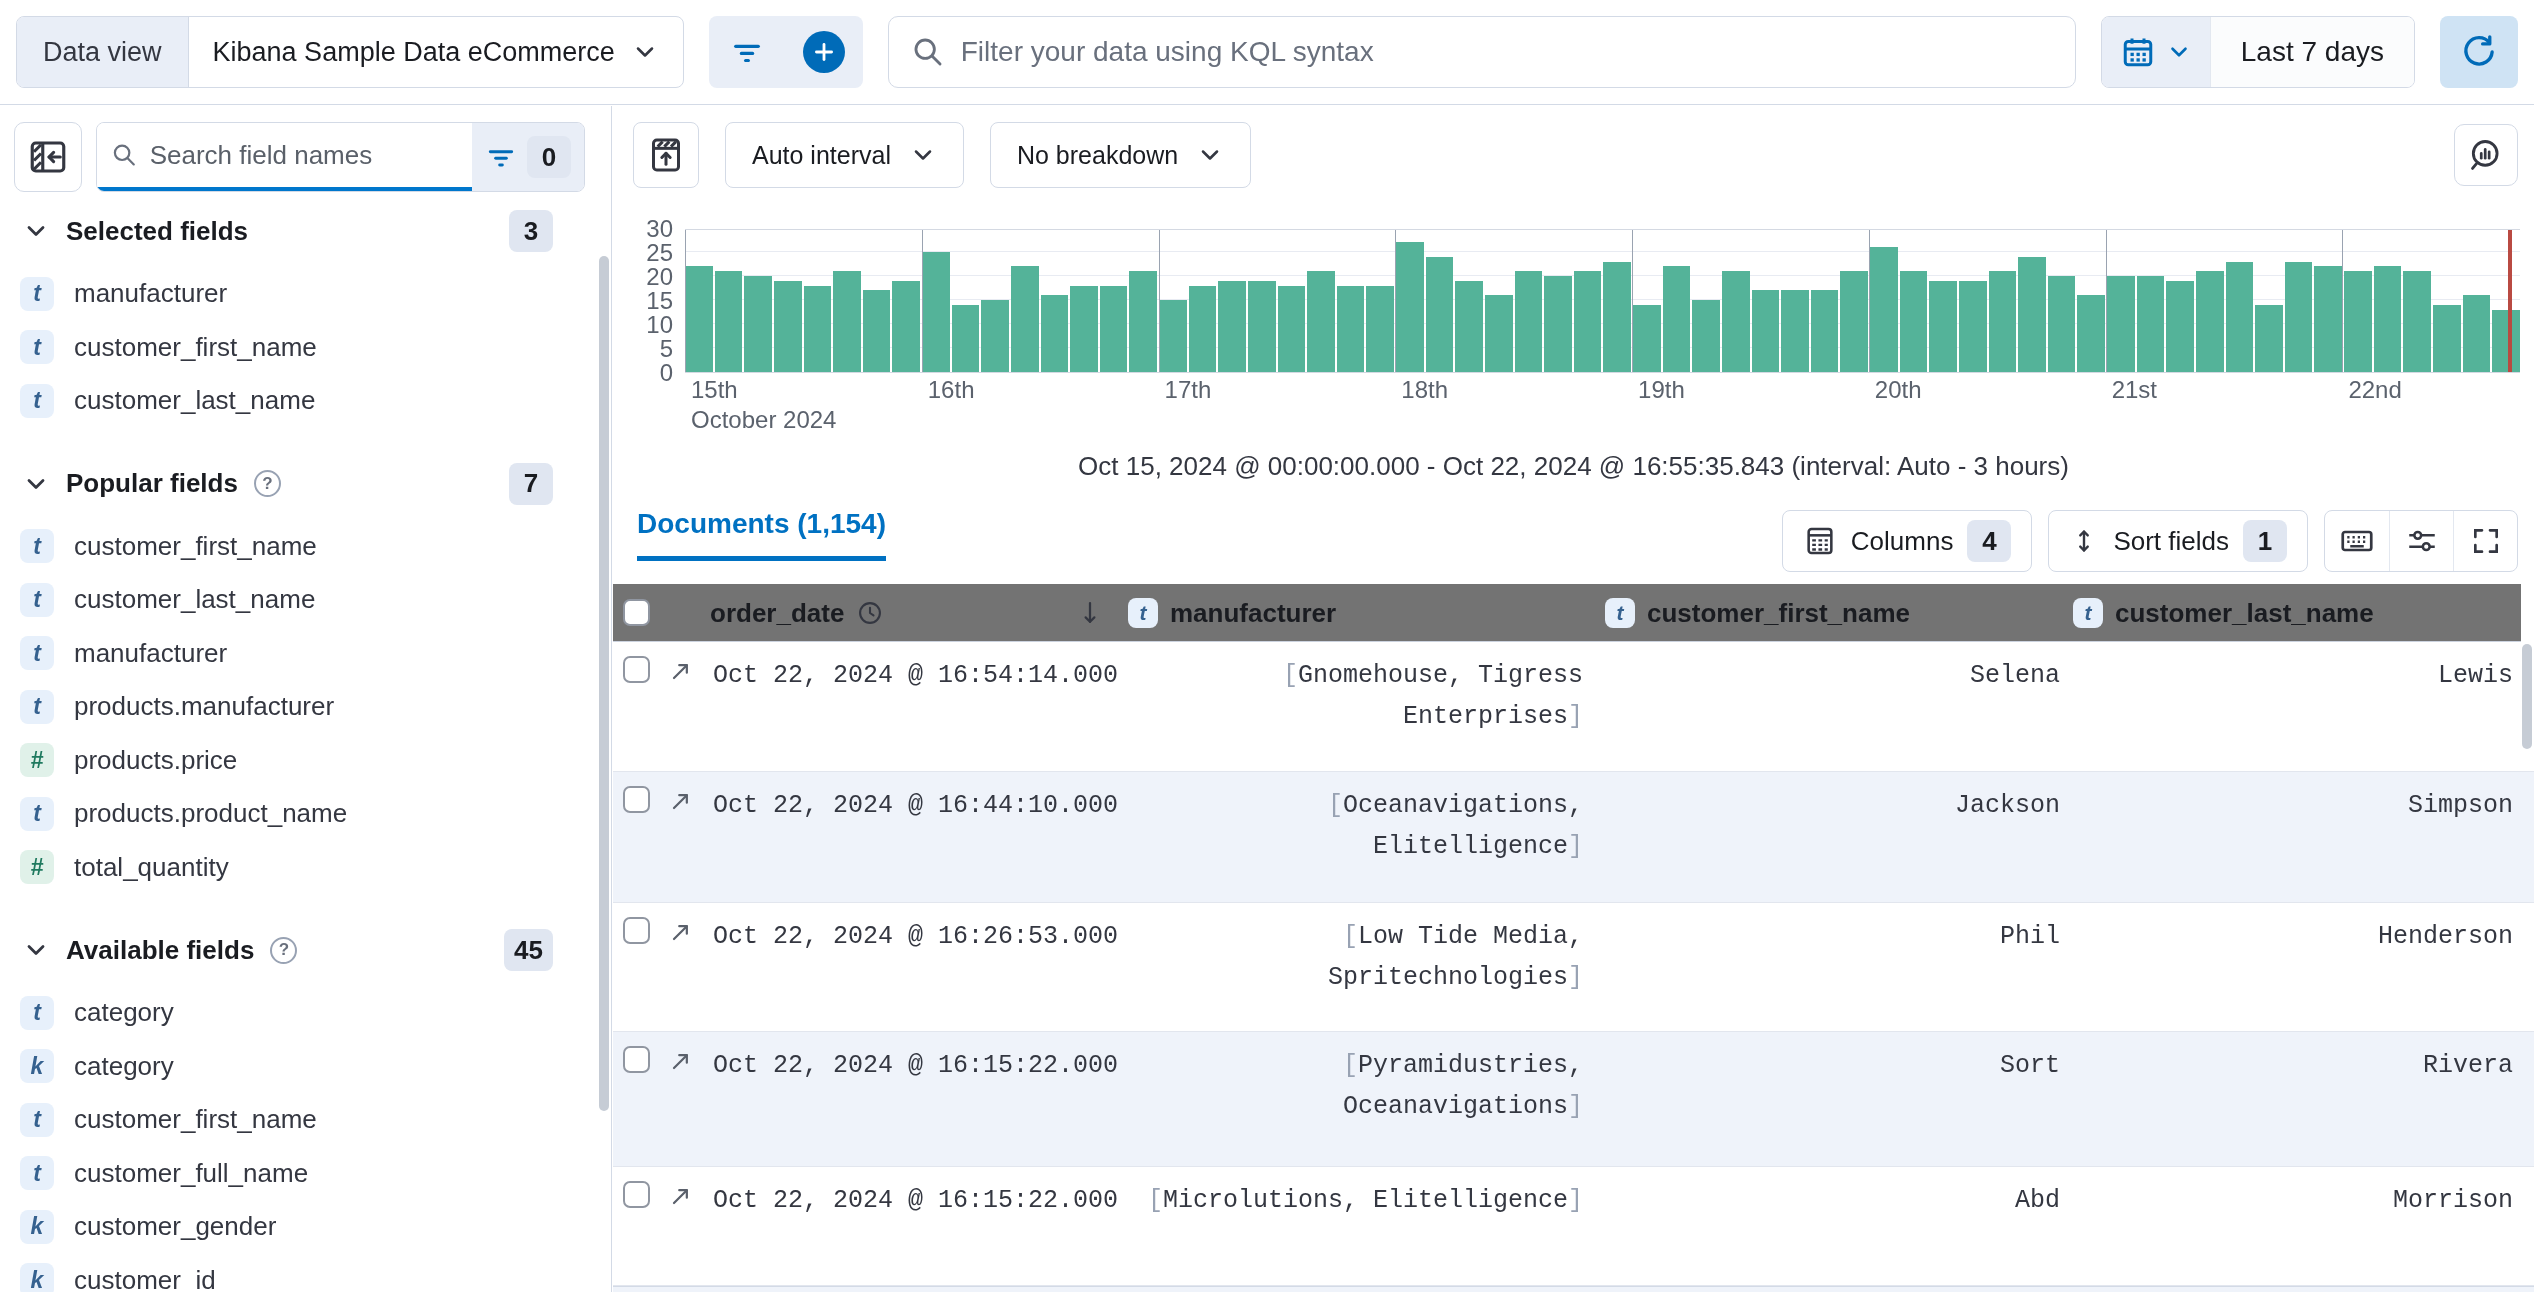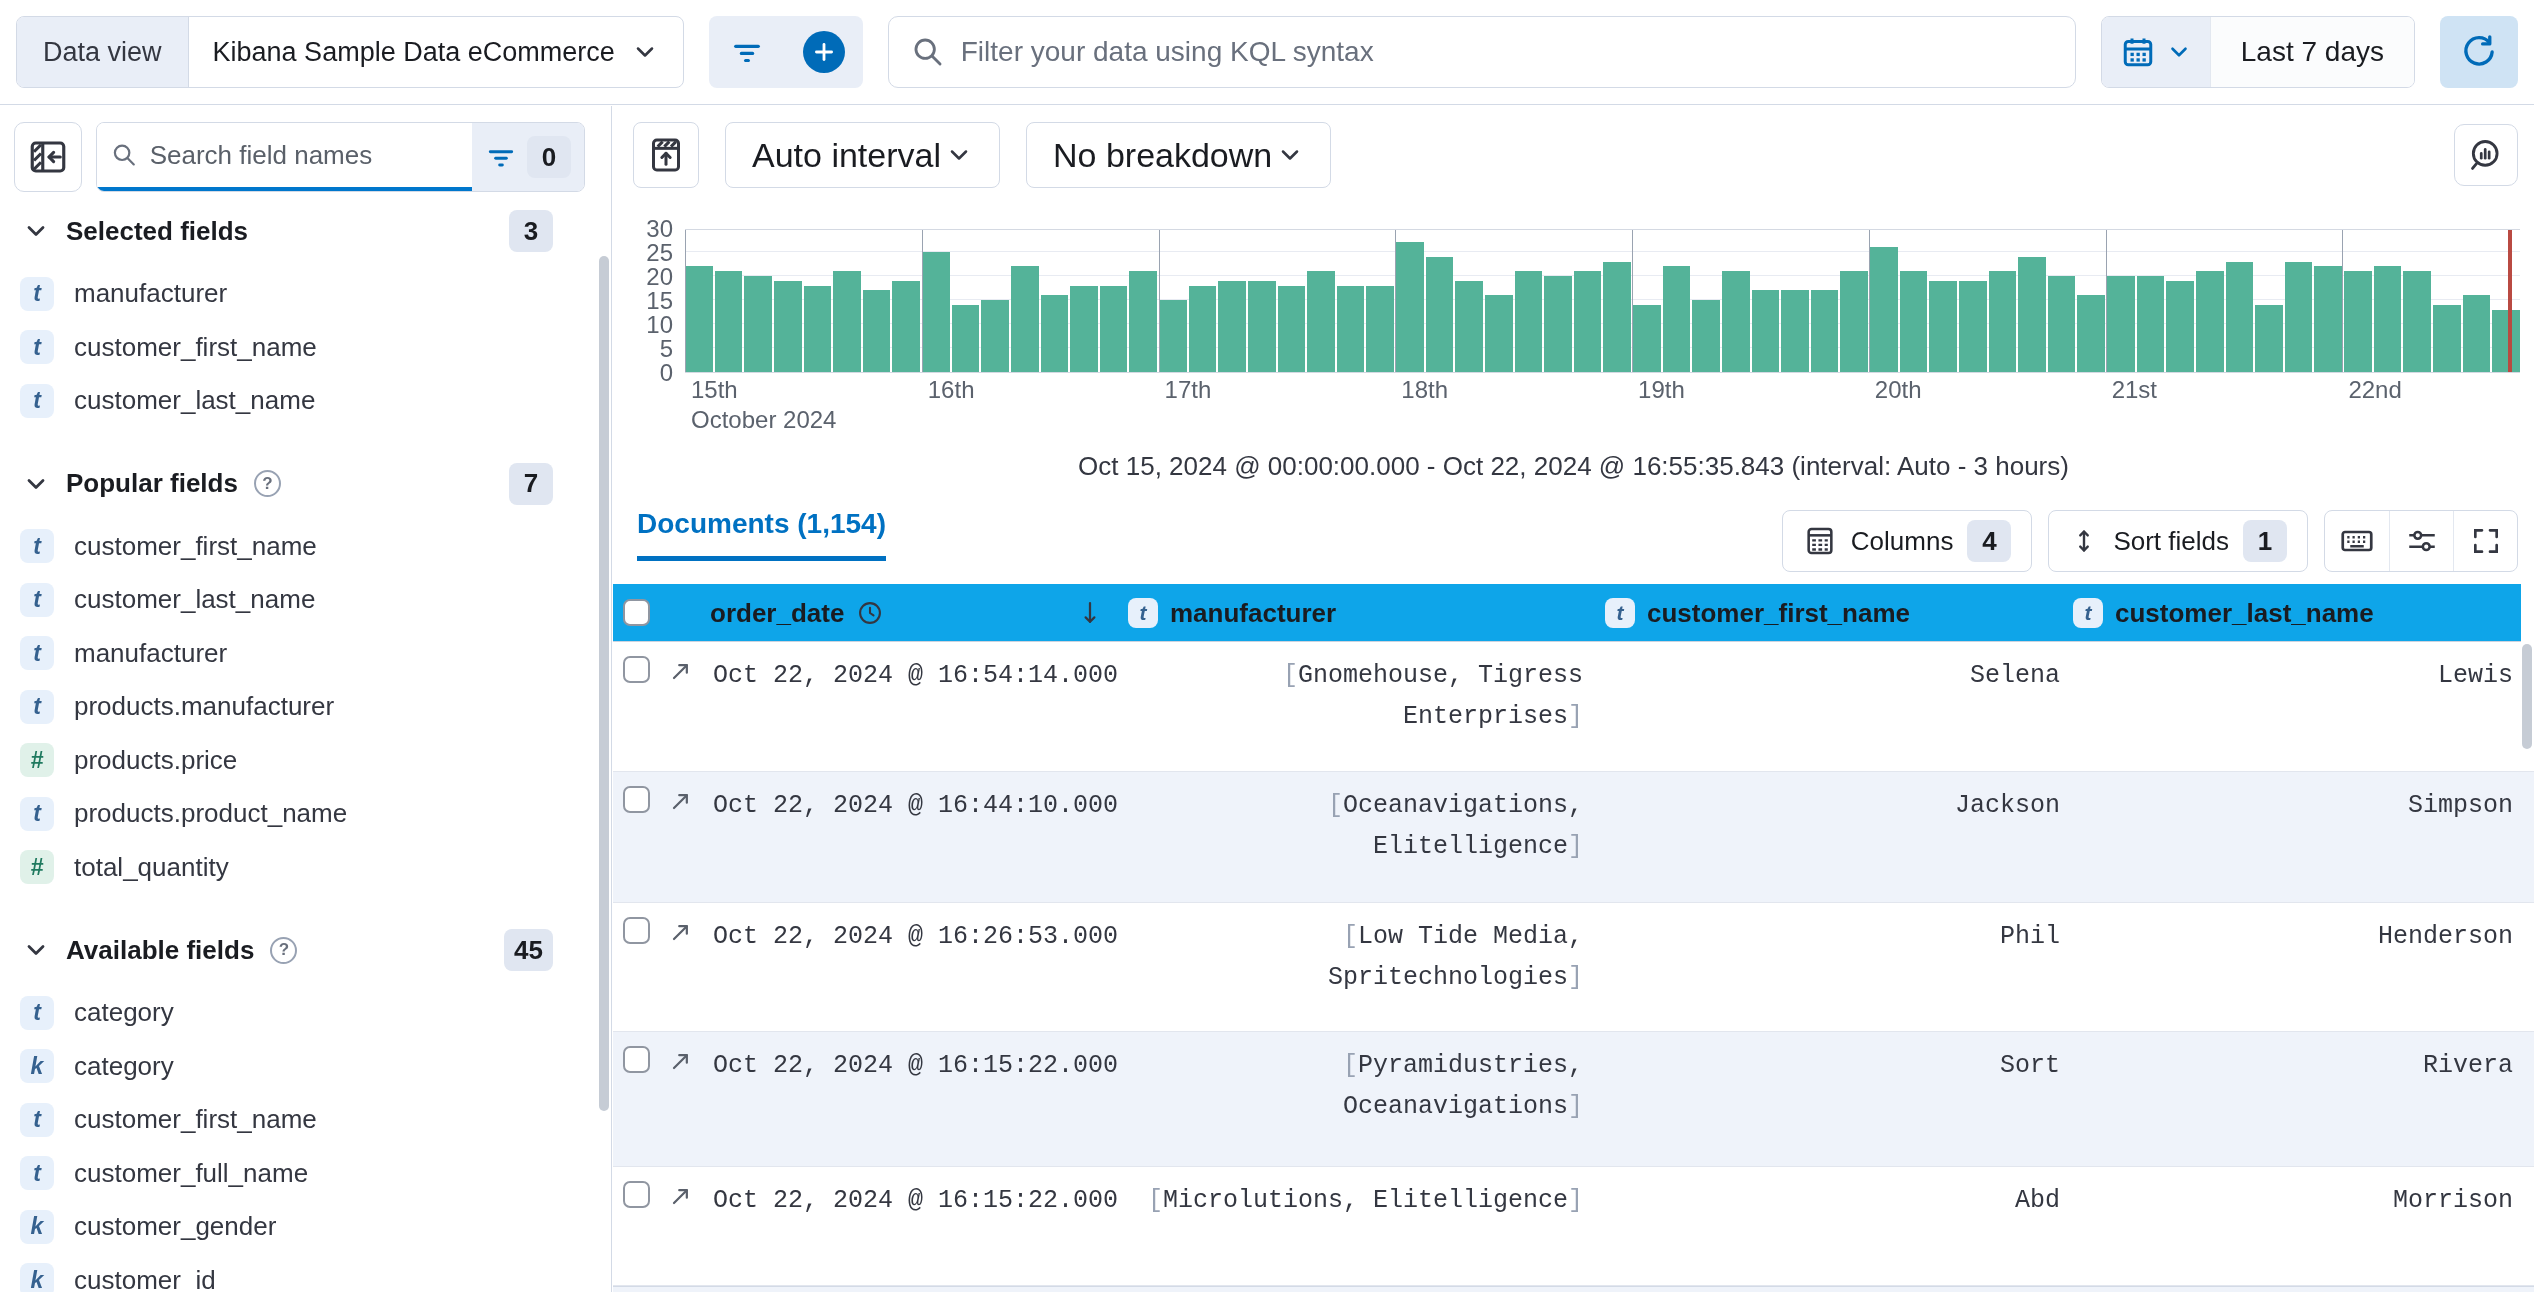--- a/index.html
+++ b/index.html
@@ -130,21 +130,21 @@
   }
 
   
   .content { position: absolute; left: 613px; top: 106px; right: 0; bottom: 0; background: #fff; }
   .chart-toolbar { position: absolute; left: 20px; right: 16px; top: 16px; height: 66px; display: flex; gap: 26px; align-items: center; }
   .tool-btn {
     height: 66px; border: 1px solid #d3dae6; border-radius: 8px; background: #fff;
     display: flex; align-items: center; justify-content: center; cursor: pointer; color: #343741;
   }
   .sq { width: 66px; }
-  .dropdown { padding: 0 26px; gap: 4px; font-size: 34px; font-family: "Liberation Sans", sans-serif; color: #1a1c21; }
+  .dropdown { padding: 0 26px; gap: 18px; font-size: 25px; font-family: "Liberation Sans", sans-serif; color: #1a1c21; }
   .lens-btn { margin-left: auto; width: 64px; height: 62px; border-radius: 10px; }
 
   
   .plot { position: absolute; left: 72px; right: 14px; top: 123px; height: 144px; border-top: 1px solid #d4d9e2; border-bottom: 1px solid #d4d9e2; }
   .bars { position: absolute; left: 0; right: 0; top: 0; bottom: 0; display: flex; align-items: flex-end; gap: 2px; }
   .bar { flex: 1; background: #54b399; }
   .hgrid { position: absolute; left: 0; right: 0; height: 1px; background: #e8ebf2; }
   .vline { position: absolute; top: 0; bottom: 0; width: 1px; background: #9aa3b1; z-index: 2; }
   .nowline { position: absolute; top: 0; bottom: 0; width: 4px; background: #b94a42; z-index: 3; }
   .ylabels { position: absolute; left: 0; top: 123px; width: 60px; height: 144px; }
@@ -167,21 +167,21 @@
   .icon-group { height: 62px; border: 1px solid #d3dae6; border-radius: 8px; background: #fff; display: flex; overflow: hidden; }
   .icon-group .ig-cell {
     width: 64px; display: flex; align-items: center; justify-content: center;
     border: none; background: transparent; border-left: 1px solid #e3e8f0; cursor: pointer; color: #343741;
   }
   .icon-group .ig-cell:first-child { border-left: none; }
 
   
   .grid-header {
     position: absolute; left: 0; right: 13px; top: 478px; height: 58px;
-    border-bottom: 1px solid #ccd3df; background: #0ea5e9;
+    border-bottom: 1px solid #ccd3df; background: #737373;
   }
   .grid-header .hcell { position: absolute; top: 0; height: 58px; display: flex; align-items: center; gap: 12px; font-size: 26px; font-weight: 700; color: #1a1c21; }
   .grid-body { position: absolute; left: 0; right: 0; top: 536px; bottom: 0; overflow: hidden; }
   .grid-row { position: relative; border-bottom: 1px solid #e2e6ee; background: #fff; text-align: right; }
   .grid-row.zebra { background: #eff3fa; }
   .cell-check { position: absolute; left: 10px; top: 14px; }
   .checkbox { display: block; width: 27px; height: 27px; border: 2px solid #9096a1; border-radius: 7px; background: #fff; cursor: pointer; }
   .cell-expand { position: absolute; left: 54px; top: 15px; cursor: pointer; color: #5a606b; }
   .mono { font-family: "Liberation Mono", monospace; font-size: 25px; line-height: 41px; color: #343741; }
   .cell { position: absolute; top: 13px; }

